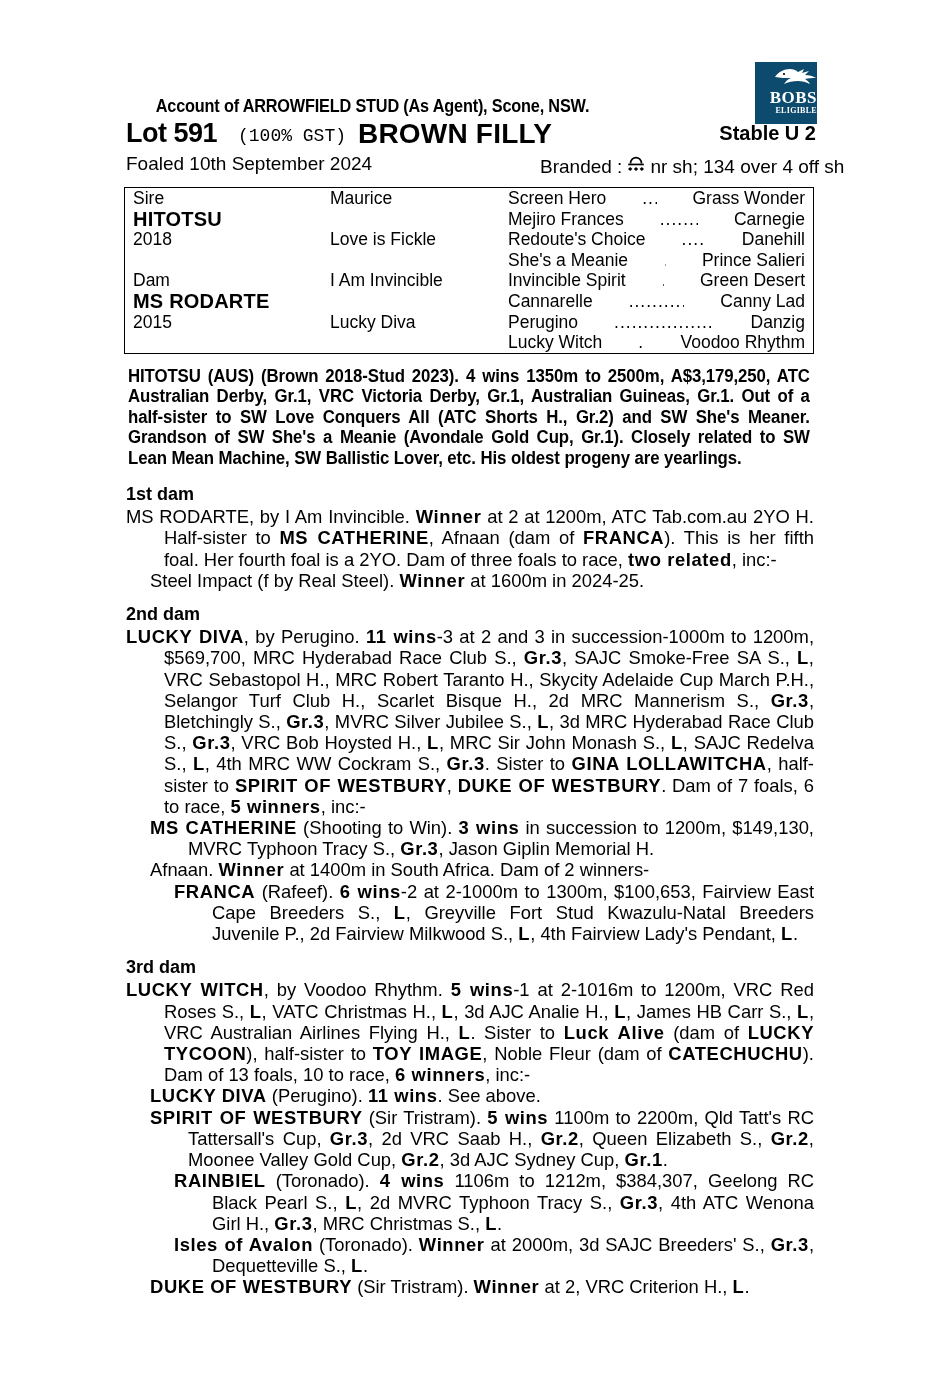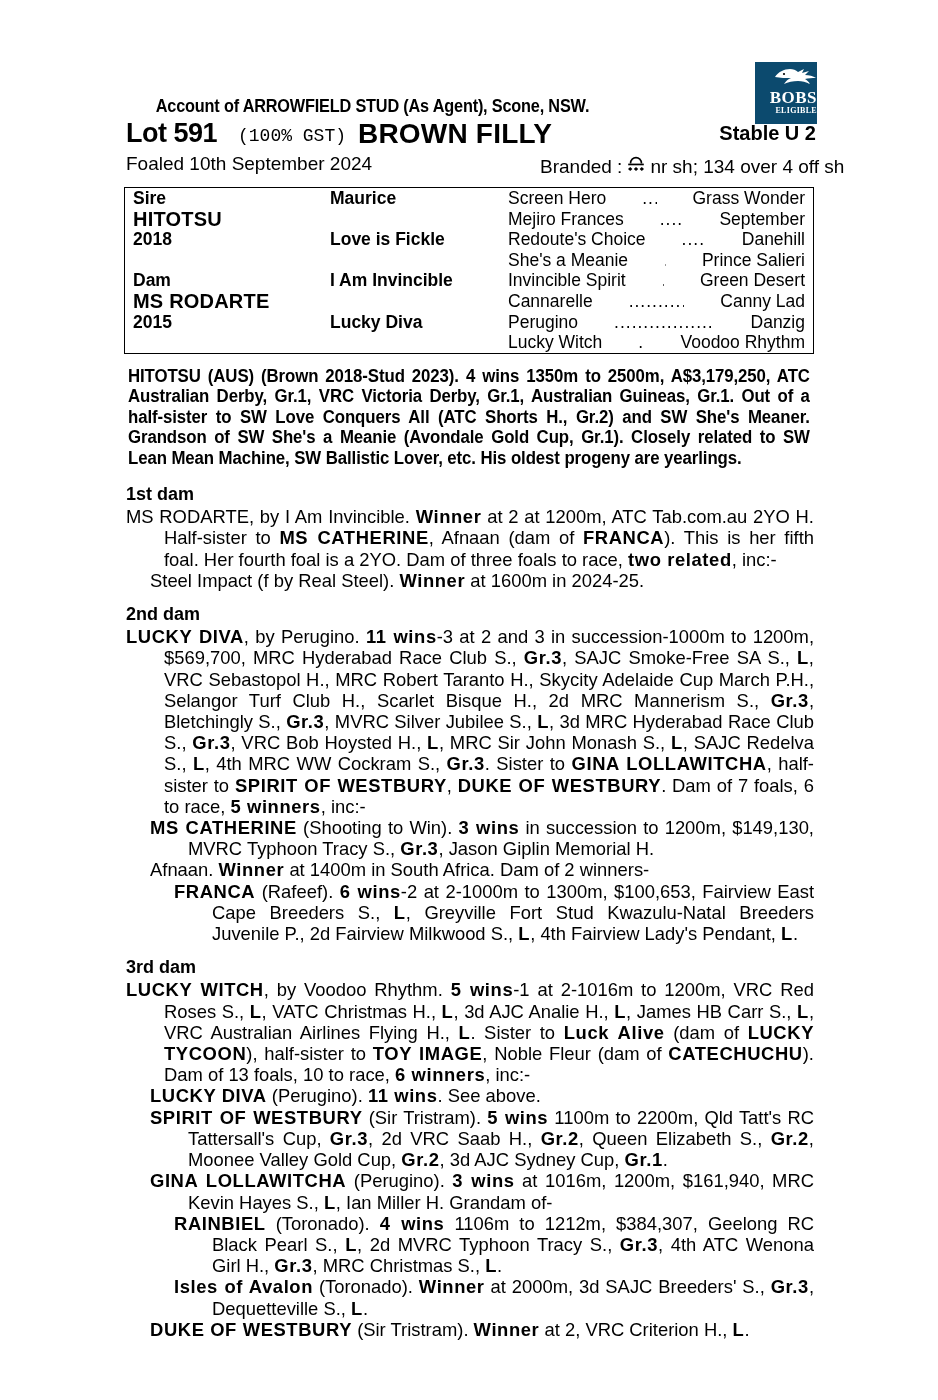--- a/index.html
+++ b/index.html
@@ -157,21 +157,20 @@
   .ped-col1 { position: absolute; left: 8px;  top: 0px; width: 200px; }
   .ped-col2 { position: absolute; left: 205px; top: 0px; width: 180px; }
   .ped-col3 { position: absolute; left: 383px; top: 0px; width: 300px; }
 
   .ped-line {
     height: 20.6px;
     line-height: 20.6px;
     font-size: 17.5px;
     white-space: nowrap;
     overflow: hidden;
-    font-weight: bold;
   }
   .ped-line.bold {
     font-weight: bold;
     font-size: 20px;
     letter-spacing: 0.2px;
   }
   .ped-line.blank { visibility: hidden; }
 
   .leader {
     display: flex;
@@ -305,21 +304,21 @@
       </div>
     <div class="ped-col3">
         <div class="leader">
           <span class="l-name">Screen Hero</span>
           <span class="l-dots">..........................................................................................</span>
           <span class="l-val">Grass Wonder</span>
         </div>
         <div class="leader">
           <span class="l-name">Mejiro Frances</span>
           <span class="l-dots">..........................................................................................</span>
-          <span class="l-val">September</span>
+          <span class="l-val">Carnegie</span>
         </div>
         <div class="leader">
           <span class="l-name">Redoute's Choice</span>
           <span class="l-dots">..........................................................................................</span>
           <span class="l-val">Danehill</span>
         </div>
         <div class="leader">
           <span class="l-name">She's a Meanie</span>
           <span class="l-dots">..........................................................................................</span>
           <span class="l-val">Prince Salieri</span>
@@ -355,19 +354,18 @@
       <p class="entry lvl1"><span>Steel Impact (f by Real Steel). </span><b class="sp">Winner</b><span> at 1600m in 2024-25.</span></p>
       <div class="dam-head">2nd dam</div>
       <p class="entry lvl0 hang"><b class="sp">LUCKY DIVA</b><span>, by Perugino. </span><b class="sp">11 wins</b><span>-3 at 2 and 3 in succession-1000m to 1200m, $569,700, MRC Hyderabad Race Club S., </span><b class="sp">Gr.3</b><span>, SAJC Smoke-Free SA S., </span><b class="sp">L</b><span>, VRC Sebastopol H., MRC Robert Taranto H., Skycity Adelaide Cup March P.H., Selangor Turf Club H., Scarlet Bisque H., 2d MRC Mannerism S., </span><b class="sp">Gr.3</b><span>, Bletchingly S., </span><b class="sp">Gr.3</b><span>, MVRC Silver Jubilee S., </span><b class="sp">L</b><span>, 3d MRC Hyderabad Race Club S., </span><b class="sp">Gr.3</b><span>, VRC Bob Hoysted H., </span><b class="sp">L</b><span>, MRC Sir John Monash S., </span><b class="sp">L</b><span>, SAJC Redelva S., </span><b class="sp">L</b><span>, 4th MRC WW Cockram S., </span><b class="sp">Gr.3</b><span>. Sister to </span><b class="sp">GINA LOLLAWITCHA</b><span>, half-sister to </span><b class="sp">SPIRIT OF WESTBURY</b><span>, </span><b class="sp">DUKE OF WESTBURY</b><span>. Dam of 7 foals, 6 to race, </span><b class="sp">5 winners</b><span>, inc:-</span></p>
       <p class="entry lvl1"><b class="sp">MS CATHERINE</b><span> (Shooting to Win). </span><b class="sp">3 wins</b><span> in succession to 1200m, $149,130, MVRC Typhoon Tracy S., </span><b class="sp">Gr.3</b><span>, Jason Giplin Memorial H.</span></p>
       <p class="entry lvl1"><span>Afnaan. </span><b class="sp">Winner</b><span> at 1400m in South Africa. Dam of 2 winners-</span></p>
       <p class="entry lvl2"><b class="sp">FRANCA</b><span> (Rafeef). </span><b class="sp">6 wins</b><span>-2 at 2-1000m to 1300m, $100,653, Fairview East Cape Breeders S., </span><b class="sp">L</b><span>, Greyville Fort Stud Kwazulu-Natal Breeders Juvenile P., 2d Fairview Milkwood S., </span><b class="sp">L</b><span>, 4th Fairview Lady's Pendant, </span><b class="sp">L</b><span>.</span></p>
       <div class="dam-head">3rd dam</div>
       <p class="entry lvl0 hang"><b class="sp">LUCKY WITCH</b><span>, by Voodoo Rhythm. </span><b class="sp">5 wins</b><span>-1 at 2-1016m to 1200m, VRC Red Roses S., </span><b class="sp">L</b><span>, VATC Christmas H., </span><b class="sp">L</b><span>, 3d AJC Analie H., </span><b class="sp">L</b><span>, James HB Carr S., </span><b class="sp">L</b><span>, VRC Australian Airlines Flying H., </span><b class="sp">L</b><span>. Sister to </span><b class="sp">Luck Alive</b><span> (dam of </span><b class="sp">LUCKY TYCOON</b><span>), half-sister to </span><b class="sp">TOY IMAGE</b><span>, Noble Fleur (dam of </span><b class="sp">CATECHUCHU</b><span>). Dam of 13 foals, 10 to race, </span><b class="sp">6 winners</b><span>, inc:-</span></p>
       <p class="entry lvl1"><b class="sp">LUCKY DIVA</b><span> (Perugino). </span><b class="sp">11 wins</b><span>. See above.</span></p>
       <p class="entry lvl1"><b class="sp">SPIRIT OF WESTBURY</b><span> (Sir Tristram). </span><b class="sp">5 wins</b><span> 1100m to 2200m, Qld Tatt's RC Tattersall's Cup, </span><b class="sp">Gr.3</b><span>, 2d VRC Saab H., </span><b class="sp">Gr.2</b><span>, Queen Elizabeth S., </span><b class="sp">Gr.2</b><span>, Moonee Valley Gold Cup, </span><b class="sp">Gr.2</b><span>, 3d AJC Sydney Cup, </span><b class="sp">Gr.1</b><span>.</span></p>
-      <p class="entry lvl1"><b class="sp">GINA LOLLAWITCHA</b><span> (Perugino). </span><b class="sp">3 wins</b><span> at 1016m, 1200m, $161,940, MRC Kevin Hayes S., </span><b class="sp">L</b><span>, Ian Miller H. Grandam of-</span></p>
       <p class="entry lvl2"><b class="sp">RAINBIEL</b><span> (Toronado). </span><b class="sp">4 wins</b><span> 1106m to 1212m, $384,307, Geelong RC Black Pearl S., </span><b class="sp">L</b><span>, 2d MVRC Typhoon Tracy S., </span><b class="sp">Gr.3</b><span>, 4th ATC Wenona Girl H., </span><b class="sp">Gr.3</b><span>, MRC Christmas S., </span><b class="sp">L</b><span>.</span></p>
       <p class="entry lvl2"><b class="sp">Isles of Avalon</b><span> (Toronado). </span><b class="sp">Winner</b><span> at 2000m, 3d SAJC Breeders' S., </span><b class="sp">Gr.3</b><span>, Dequetteville S., </span><b class="sp">L</b><span>.</span></p>
       <p class="entry lvl1"><b class="sp">DUKE OF WESTBURY</b><span> (Sir Tristram). </span><b class="sp">Winner</b><span> at 2, VRC Criterion H., </span><b class="sp">L</b><span>.</span></p>
     </div>
 
 </div>
 
 </body></html>

